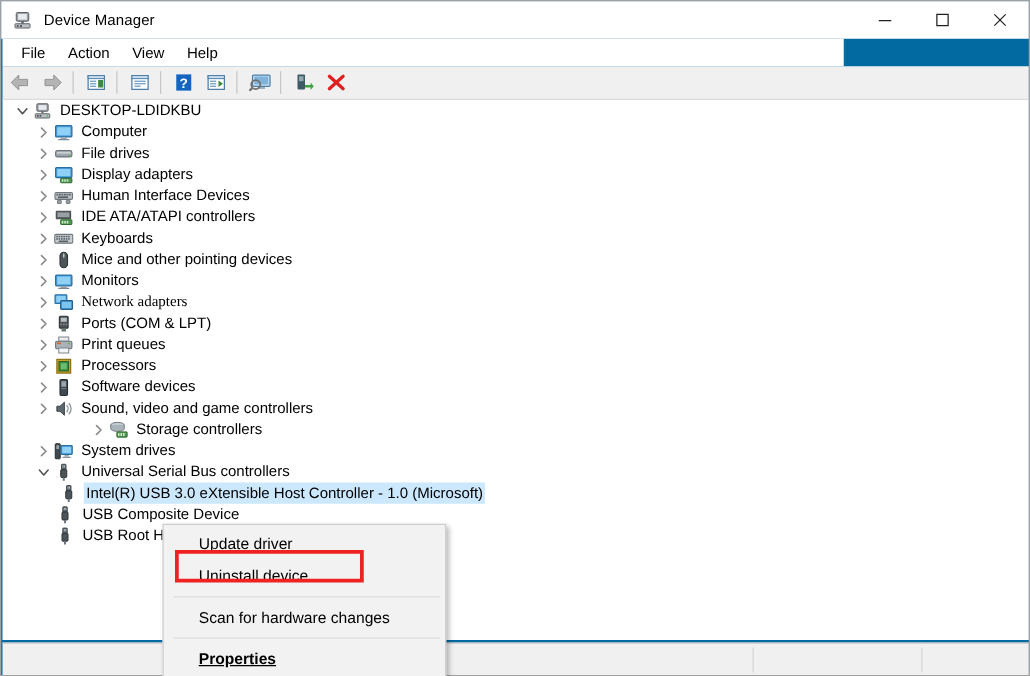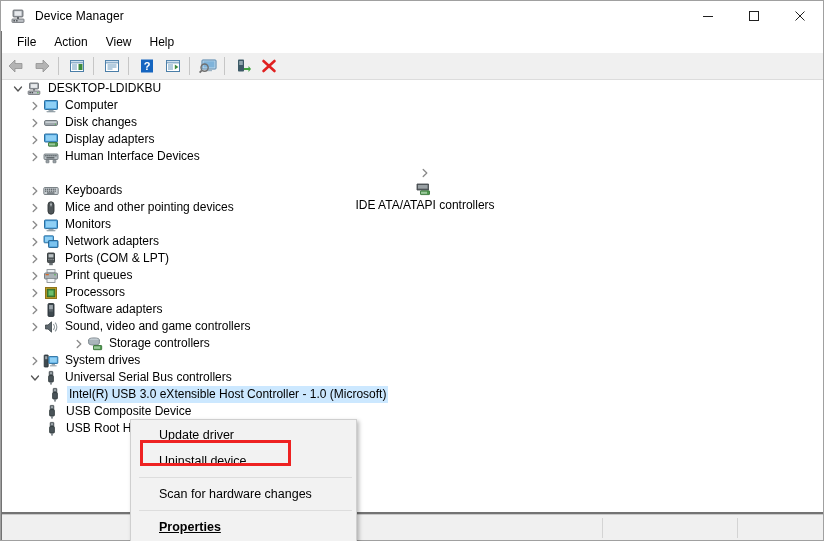--- a/index.html
+++ b/index.html
@@ -13,21 +13,21 @@
     font-family: "Liberation Sans", sans-serif;
     background: #ffffff;
   }
 
   #window {
     position: relative;
     width: 824px;
     height: 541px;
     box-sizing: border-box;
     border: 1px solid #a0a0a0;
-    background: #737373;
+    background: #0369a1;
   }
 
   
   #titlebar {
     position: absolute;
     left: 0; top: 0;
     width: 822px;
     height: 30px;
     background: #ffffff;
     display: flex;
@@ -56,21 +56,21 @@
   }
   #btn-min { right: 92px; }
   #btn-max { right: 46px; }
   #btn-close { right: 0px; }
   .winbtn svg { display: block; }
 
   
   #menubar {
     position: absolute;
     left: 1px; top: 30px;
-    width: 821px;
+    width: 673px;
     height: 22px;
     background: #ffffff;
     display: flex;
     align-items: center;
     padding-left: 6px;
     box-sizing: border-box;
   }
   .menu-item {
     font-size: 12px;
     color: #000000;
@@ -369,21 +369,21 @@
             <path d="M3.2 1.5 L6.8 5 L3.2 8.5" fill="none" stroke="#8a8a8a" stroke-width="1.3" stroke-linecap="round" stroke-linejoin="round"></path>
           </svg>
       </span>
       <span class="devicon">
         <svg width="16" height="16" viewBox="0 0 16 16">
           <rect x="1.5" y="5.5" width="13" height="5" rx="1.4" fill="#9fa7ad" stroke="#6a7278" stroke-width="0.9"></rect>
           <rect x="2.5" y="6.4" width="11" height="1.6" fill="#c9d0d4"></rect>
           <circle cx="12.4" cy="9.3" r="0.8" fill="#63b463"></circle>
         </svg>
       </span>
-      <span class="rowlabel">Disk changes</span>
+      <span class="rowlabel">File drives</span>
     </div>
 
     <div class="row" style="padding-left:25px;">
       <span class="twisty">
         <svg width="10" height="10" viewBox="0 0 10 10">
             <path d="M3.2 1.5 L6.8 5 L3.2 8.5" fill="none" stroke="#8a8a8a" stroke-width="1.3" stroke-linecap="round" stroke-linejoin="round"></path>
           </svg>
       </span>
       <span class="devicon">
         <svg width="16" height="16" viewBox="0 0 16 16">
@@ -414,21 +414,21 @@
           <rect x="10.2" y="6" width="1.4" height="1.4" fill="#5a6165"></rect>
           <rect x="12.2" y="6" width="1.4" height="1.4" fill="#5a6165"></rect>
           <rect x="3.4" y="8.1" width="8" height="1.4" fill="#5a6165"></rect>
           <rect x="3" y="11.2" width="3" height="2.6" rx="0.4" fill="#9aa2a8" stroke="#6a7277" stroke-width="0.7"></rect>
           <rect x="10" y="11.2" width="3" height="2.6" rx="0.4" fill="#9aa2a8" stroke="#6a7277" stroke-width="0.7"></rect>
         </svg>
       </span>
       <span class="rowlabel">Human Interface Devices</span>
     </div>
 
-    <div class="row" style="padding-left:25px;flex-direction:column;">
+    <div class="row" style="padding-left:25px;">
       <span class="twisty">
         <svg width="10" height="10" viewBox="0 0 10 10">
             <path d="M3.2 1.5 L6.8 5 L3.2 8.5" fill="none" stroke="#8a8a8a" stroke-width="1.3" stroke-linecap="round" stroke-linejoin="round"></path>
           </svg>
       </span>
       <span class="devicon">
         <svg width="16" height="16" viewBox="0 0 16 16">
           <path d="M2 3 L13.5 3 L13.5 9 L2 9 Z" fill="#5b6165" stroke="#3e4346" stroke-width="0.8"></path>
           <rect x="3" y="4" width="9.5" height="3.6" fill="#9aa1a5"></rect>
           <rect x="5.5" y="9.8" width="9" height="3.8" rx="0.5" fill="#4f9a4f" stroke="#2f6b2f" stroke-width="0.8"></rect>
@@ -493,21 +493,21 @@
         <svg width="16" height="16" viewBox="0 0 16 16">
           <rect x="1.5" y="3" width="13" height="8.6" rx="0.8" fill="#4da3e0" stroke="#2b6f9e" stroke-width="1"></rect>
           <rect x="2.8" y="4.2" width="10.4" height="6.2" fill="#8fd0f5"></rect>
           <rect x="5.5" y="11.9" width="5" height="1.5" fill="#9aa7b0"></rect>
           <rect x="3.5" y="13.2" width="9" height="1" rx="0.4" fill="#7c8a94"></rect>
         </svg>
       </span>
       <span class="rowlabel">Monitors</span>
     </div>
 
-    <div class="row" style="padding-left:25px;">
+    <div class="row" style="padding-left:25px;font-family:Liberation Serif, serif;">
       <span class="twisty">
         <svg width="10" height="10" viewBox="0 0 10 10">
             <path d="M3.2 1.5 L6.8 5 L3.2 8.5" fill="none" stroke="#8a8a8a" stroke-width="1.3" stroke-linecap="round" stroke-linejoin="round"></path>
           </svg>
       </span>
       <span class="devicon">
         <svg width="16" height="16" viewBox="0 0 16 16">
           <rect x="1" y="1.8" width="9.5" height="7" rx="0.7" fill="#4da3e0" stroke="#2b6f9e" stroke-width="0.9"></rect>
           <rect x="2" y="2.8" width="7.5" height="5" fill="#8fd0f5"></rect>
           <rect x="5.5" y="6.5" width="9.5" height="7" rx="0.7" fill="#3b93d4" stroke="#25618c" stroke-width="0.9"></rect>
@@ -576,21 +576,21 @@
             <path d="M3.2 1.5 L6.8 5 L3.2 8.5" fill="none" stroke="#8a8a8a" stroke-width="1.3" stroke-linecap="round" stroke-linejoin="round"></path>
           </svg>
       </span>
       <span class="devicon">
         <svg width="16" height="16" viewBox="0 0 16 16">
           <rect x="5" y="1.6" width="6" height="12.8" rx="1" fill="#3f4a50" stroke="#262e33" stroke-width="0.9"></rect>
           <rect x="6.1" y="3" width="3.8" height="4.4" fill="#9ba4aa"></rect>
           <rect x="6.1" y="8.4" width="3.8" height="1" fill="#6d767c"></rect>
         </svg>
       </span>
-      <span class="rowlabel">Software adapters</span>
+      <span class="rowlabel">Software devices</span>
     </div>
 
     <div class="row" style="padding-left:25px;">
       <span class="twisty">
         <svg width="10" height="10" viewBox="0 0 10 10">
             <path d="M3.2 1.5 L6.8 5 L3.2 8.5" fill="none" stroke="#8a8a8a" stroke-width="1.3" stroke-linecap="round" stroke-linejoin="round"></path>
           </svg>
       </span>
       <span class="devicon">
         <svg width="16" height="16" viewBox="0 0 16 16">

